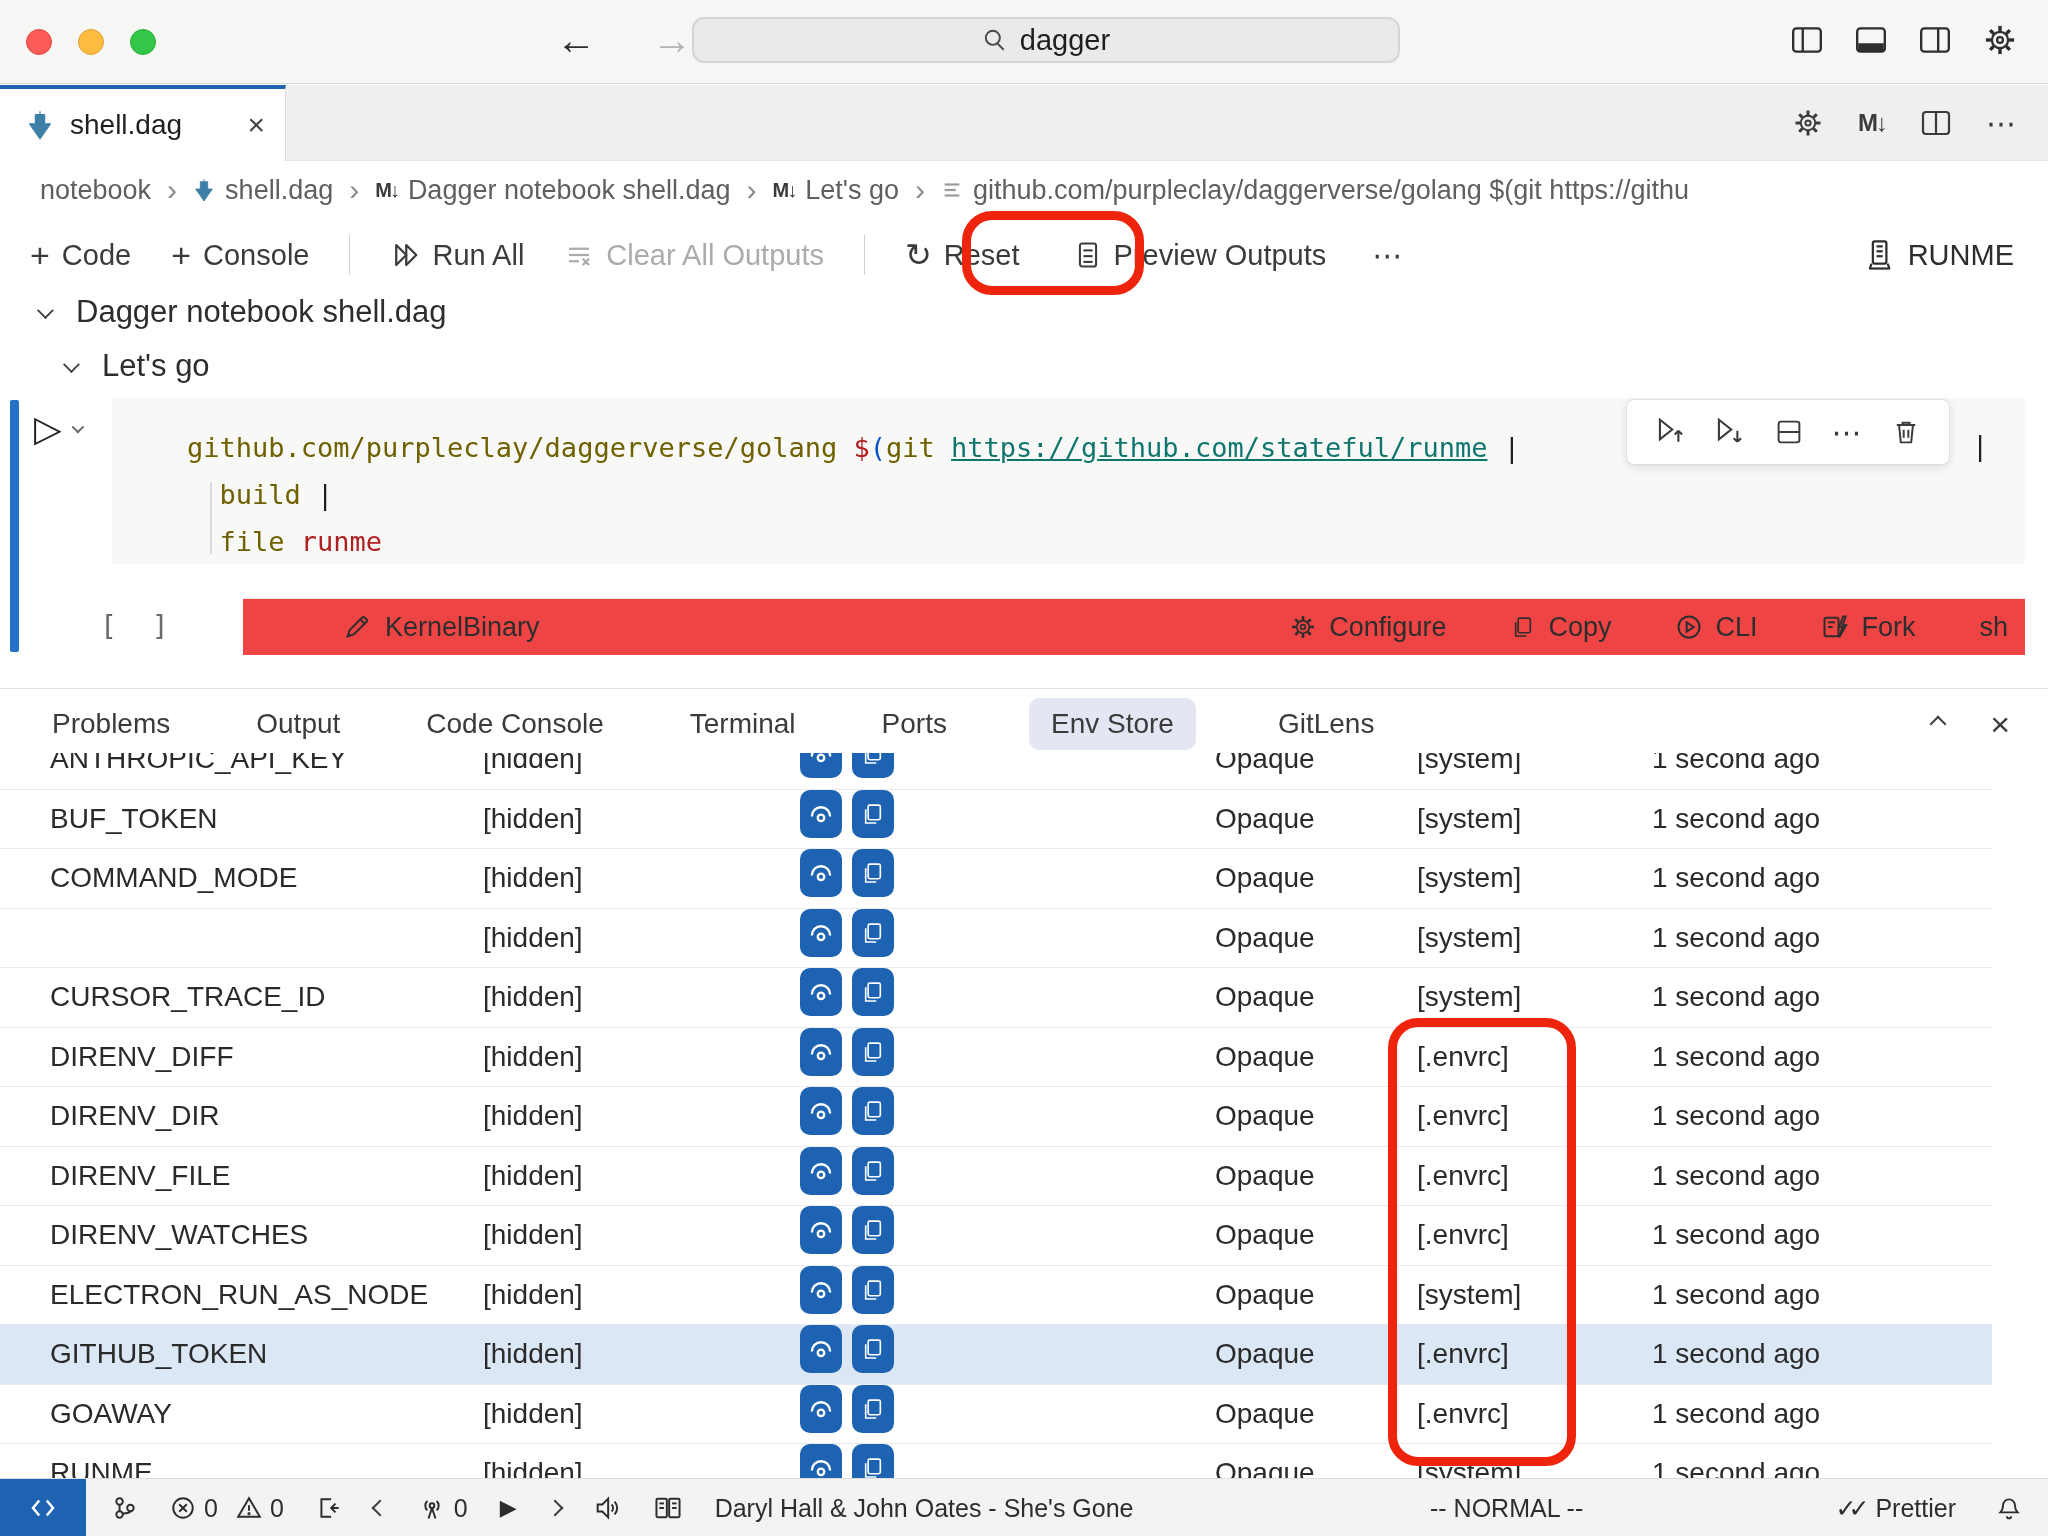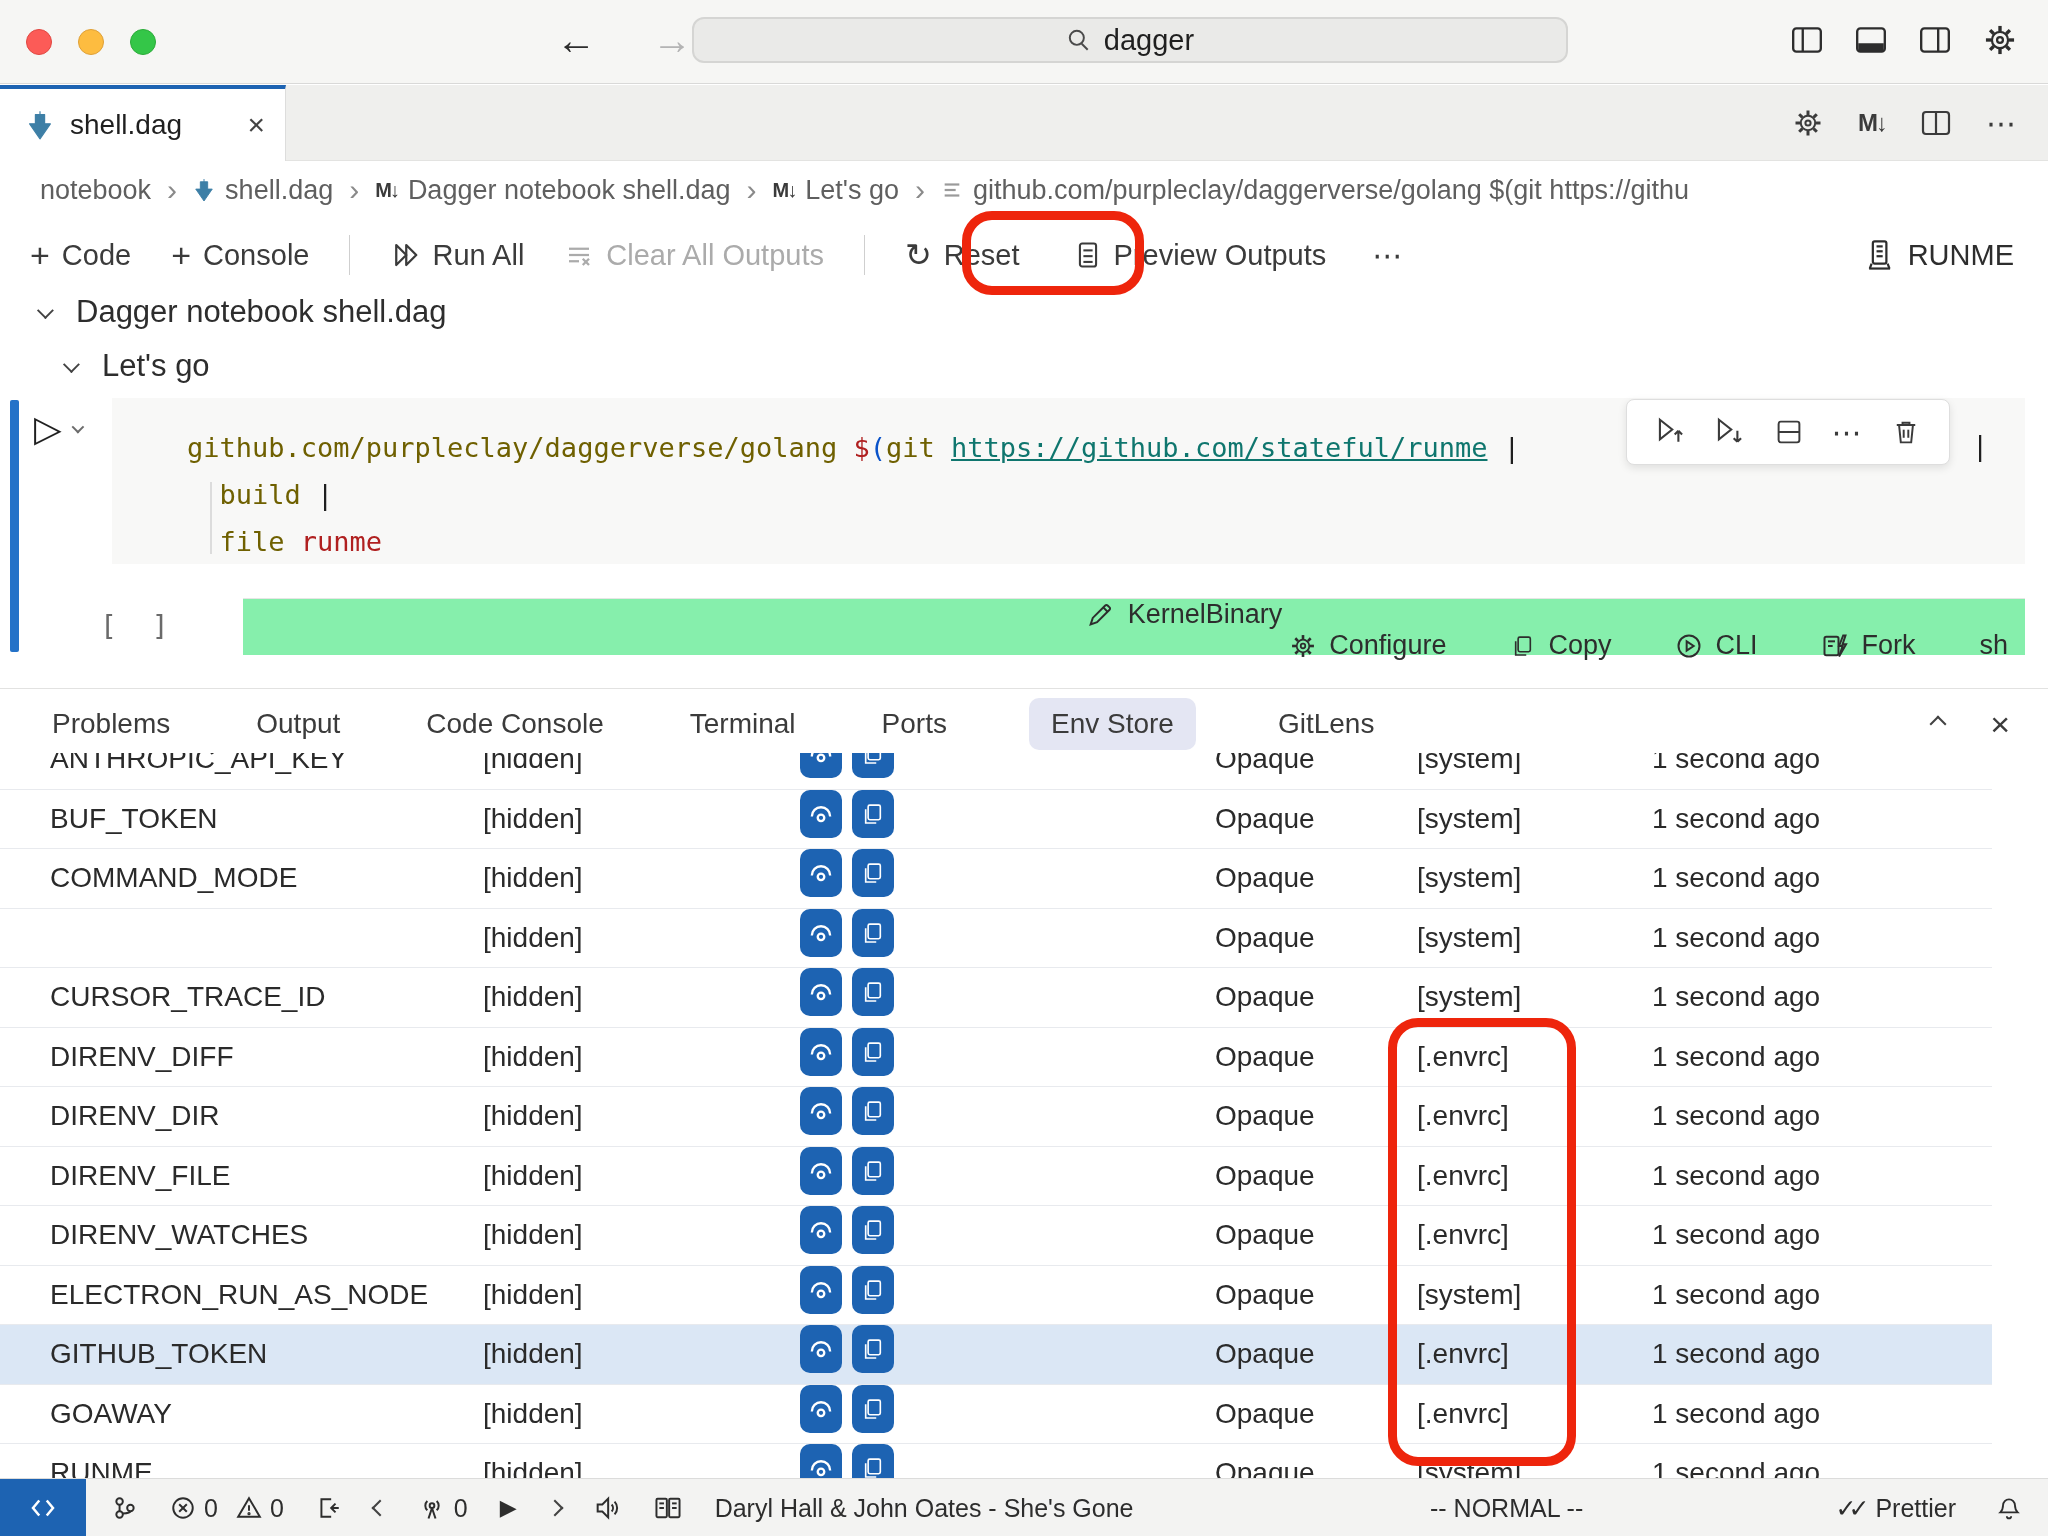--- a/index.html
+++ b/index.html
@@ -11,21 +11,21 @@
   .titlebar { position:absolute; left:0; top:0; width:2048px; height:84px; background:#f6f6f4; border-bottom:1px solid #d9d9d8; }
   .traffic { position:absolute; left:26px; top:29px; display:flex; gap:26px; }
   .tl { width:26px; height:26px; border-radius:50%; }
   .tl.red { background:#fc5b57; border:1px solid #e14640; }
   .tl.yellow { background:#fdbc40; border:1px solid #dfa036; }
   .tl.green { background:#34c648; border:1px solid #2aab38; }
   .nav-arrows { position:absolute; left:552px; top:18px; display:flex; gap:48px; font-size:40px; }
   .nav-arrows .arrow { width:48px; text-align:center; cursor:default; }
   .arrow.back { color:#2d2d2d; }
   .arrow.fwd { color:#b4b4b4; }
-  .searchbox { position:absolute; left:692px; top:17px; width:876px; height:46px; background:#eaeae8; border:2px solid #d5d5d3; border-radius:12px; display:flex; align-items:center; justify-content:center; gap:12px; font-size:29px; color:#1f1f1f; }
+  .searchbox { position:absolute; left:692px; top:17px; width:708px; height:46px; background:#eaeae8; border:2px solid #d5d5d3; border-radius:12px; display:flex; align-items:center; justify-content:center; gap:12px; font-size:29px; color:#1f1f1f; }
   .tb-icons { position:absolute; right:30px; top:22px; display:flex; gap:30px; align-items:center; }
   .tb-icons svg { display:block; }
 
   
   .tabstrip { position:absolute; left:0; top:85px; width:2048px; height:76px; background:#efefed; border-bottom:1px solid #e3e3e1; }
   .tab { position:absolute; left:0; top:0; width:286px; height:76px; background:#ffffff; border-top:4px solid #1d63b2; border-right:1px solid #dddddc; display:flex; align-items:center; gap:16px; padding:0 20px 0 26px; }
   .tab-label { font-size:28px; color:#1f1f1f; }
   .tab-close { margin-left:auto; font-size:30px; color:#444; line-height:1; }
   .tabstrip-icons { position:absolute; right:30px; top:0; height:76px; display:flex; gap:34px; align-items:center; color:#3b3b3b; }
   .md-glyph { font-size:24px; font-weight:bold; color:#3b3b3b; letter-spacing:-2px; }
@@ -63,21 +63,21 @@
   .code-block { position:absolute; left:112px; top:398px; width:1913px; height:166px; background:#f8f8f7; font-family:"DejaVu Sans Mono", monospace; font-size:27px; line-height:47px; padding:26px 0 0 75px; white-space:pre; }
   .tok-path { color:#6f6000; }
   .tok-dollar { color:#b02020; }
   .tok-paren { color:#0a53c9; }
   .tok-link { color:#0f766e; text-decoration:underline;text-align:center; }
   .tok-plain { color:#1f1f1f; }
   .indent-guide { position:absolute; left:210px; top:482px; width:2px; height:72px; background:#dcdcdc; }
   .trail-pipe { position:absolute; left:1972px; top:430px; font-family:"DejaVu Sans Mono", monospace; font-size:27px; color:#1f1f1f; }
   .cell-toolbar { position:absolute; left:1626px; top:399px; width:324px; height:66px; background:#ffffff; border:1px solid #dedede; border-radius:8px; box-shadow:0 3px 8px rgba(0,0,0,.10); display:flex; align-items:center; justify-content:space-around; padding:0 14px; z-index:5; color:#3b3b3b; }
   .exec-count { position:absolute; left:100px; top:598px; height:57px; line-height:57px; font-family:"DejaVu Sans Mono", monospace; font-size:28px; color:#6a6a6a; word-spacing:18px; }
-  .cell-footer { position:absolute; left:243px; top:598px; width:1782px; height:57px; background:#86efac; border-top:1px solid #e6e6e5; display:flex; align-items:center; font-size:27px; color:#2d2d2d;flex-direction:column; }
+  .cell-footer { position:absolute; left:243px; top:598px; width:1782px; height:57px; background:#ef4444; border-top:1px solid #e6e6e5; display:flex; align-items:center; font-size:27px; color:#2d2d2d; }
   .kernel { display:flex; align-items:center; gap:14px; margin-left:100px; }
   .footer-actions { margin-left:auto; display:flex; align-items:center; gap:64px; padding-right:17px; }
   .footer-actions .act { display:flex; align-items:center; gap:12px; }
 
   
   .panel { position:absolute; left:0; top:688px; width:2048px; height:790px; background:#fff; border-top:1px solid #e2e2e1; }
   .panel-tabs { position:absolute; left:0; top:4px; width:2048px; height:62px; display:flex; align-items:center; gap:78px; padding-left:48px; font-size:28px; color:#3b3b3b; }
   .ptab { padding:10px 4px; }
   .ptab.active { background:#e4e6f3; border-radius:10px; padding:10px 22px; }
   .panel-icons { position:absolute; right:38px; top:18px; display:flex; gap:46px; align-items:center; color:#3b3b3b; }

